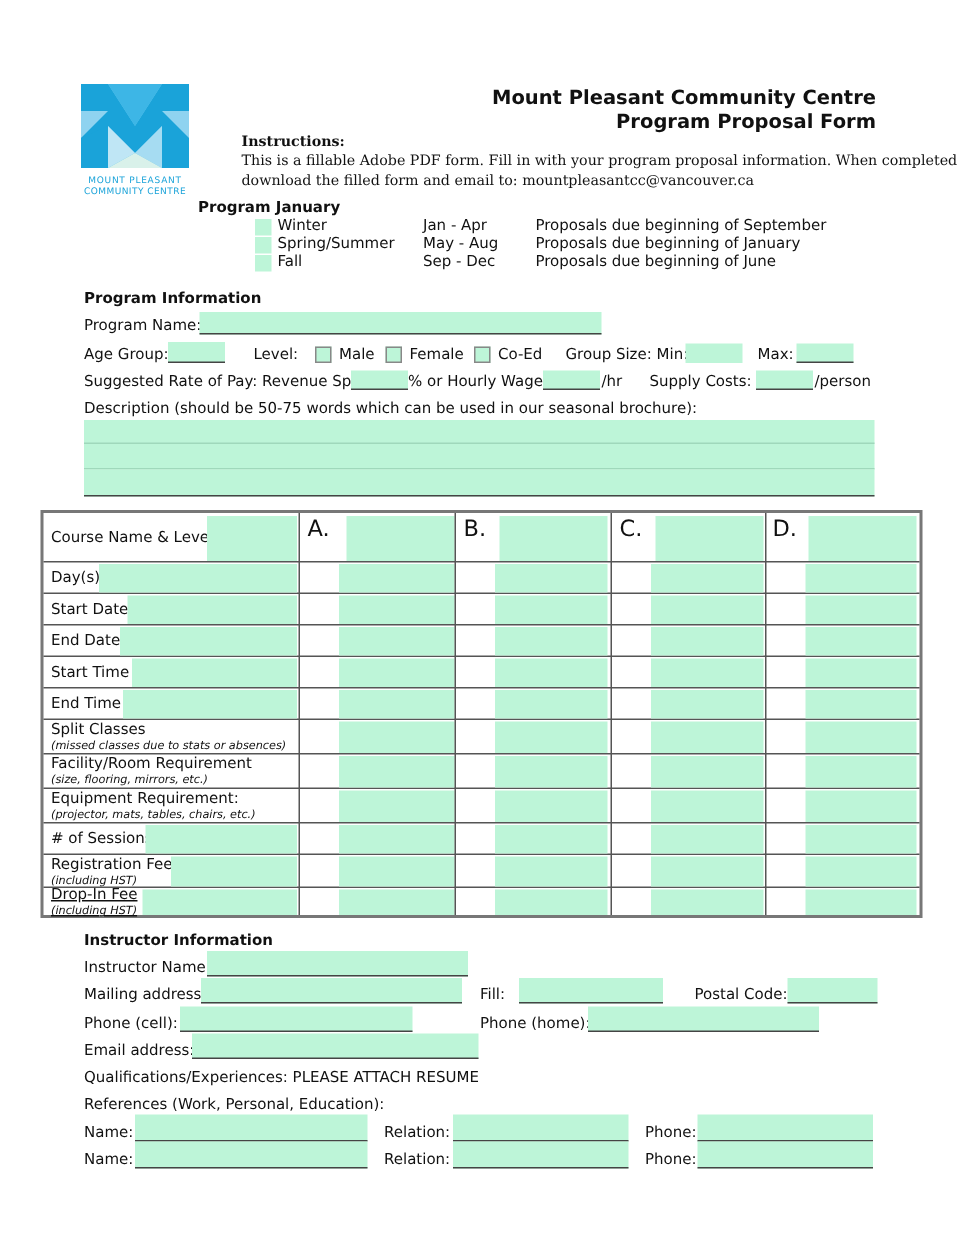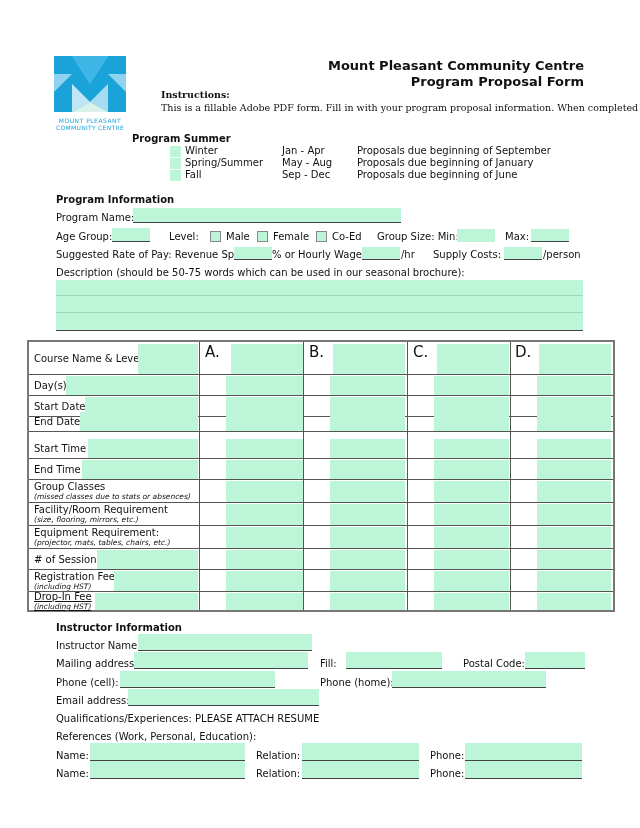--- a/index.html
+++ b/index.html
@@ -41,23 +41,24 @@
 </div>
 
 <div class="abs title" style="right:56px;top:58px;">
   <div>Mount Pleasant Community Centre</div>
   <div>Program Proposal Form</div>
 </div>
 
 <div class="abs serif" style="left:161px;top:88px;">
   <div style="font-weight:bold;">Instructions:</div>
   <div>This is a fillable Adobe PDF form.  Fill in with your program proposal information. When completed</div>
-</div>
-
-<div class="abs hdr" style="left:132px;top:133px;">Program Summer</div>
+  <div>download the filled form and email to:  mountpleasantcc@vancouver.ca</div>
+</div>
+
+<div class="abs hdr" style="left:132px;top:133px;">Program January</div>
 <div class="abs" style="left:170px;top:145px;">
   <div style="position:relative;height:12px;">
     <div class="pchk abs" style="left:0;top:1px;"></div>
     <span class="lbl abs" style="left:15px;">Winter</span>
     <span class="lbl abs" style="left:112px;">Jan - Apr</span>
     <span class="lbl abs" style="left:187px;">Proposals due beginning of September</span>
   </div>
   <div style="position:relative;height:12px;">
     <div class="pchk abs" style="left:0;top:1px;"></div>
     <span class="lbl abs" style="left:15px;">Spring/Summer</span>
@@ -136,21 +137,21 @@
 
   <div class="row" style="top:54px;height:21px;">
     <span class="cell-lbl" style="top:5px;">Start Date</span>
     <div class="abs fill" style="left:56px;top:1px;width:113px;height:19px;"></div>
     <div class="abs fill" style="left:197px;top:1px;width:77px;height:19px;"></div>
     <div class="abs fill" style="left:301px;top:1px;width:75px;height:19px;"></div>
     <div class="abs fill" style="left:405px;top:1px;width:75px;height:19px;"></div>
     <div class="abs fill" style="left:508px;top:1px;width:74px;height:19px;"></div>
   </div>
 
-  <div class="row" style="top:69px;height:21px;">
+  <div class="row" style="top:75px;height:21px;">
     <span class="cell-lbl" style="top:5px;">End Date</span>
     <div class="abs fill" style="left:51px;top:1px;width:118px;height:19px;"></div>
     <div class="abs fill" style="left:197px;top:1px;width:77px;height:19px;"></div>
     <div class="abs fill" style="left:301px;top:1px;width:75px;height:19px;"></div>
     <div class="abs fill" style="left:405px;top:1px;width:75px;height:19px;"></div>
     <div class="abs fill" style="left:508px;top:1px;width:74px;height:19px;"></div>
   </div>
 
   <div class="row" style="top:96px;height:21px;">
     <span class="cell-lbl" style="top:5px;">Start Time</span>
@@ -165,21 +166,21 @@
     <span class="cell-lbl" style="top:5px;">End Time</span>
     <div class="abs fill" style="left:53px;top:1px;width:116px;height:19px;"></div>
     <div class="abs fill" style="left:197px;top:1px;width:77px;height:19px;"></div>
     <div class="abs fill" style="left:301px;top:1px;width:75px;height:19px;"></div>
     <div class="abs fill" style="left:405px;top:1px;width:75px;height:19px;"></div>
     <div class="abs fill" style="left:508px;top:1px;width:74px;height:19px;"></div>
   </div>
 
   <div class="row" style="top:138px;height:23px;">
     <span class="cell-lbl" style="top:1px;">
-      <span>Group Classes</span>
+      <span>Split Classes</span>
       <span class="cell-sub">(missed classes due to stats or absences)</span>
     </span>
     <div class="abs fill" style="left:197px;top:1px;width:77px;height:21px;"></div>
     <div class="abs fill" style="left:301px;top:1px;width:75px;height:21px;"></div>
     <div class="abs fill" style="left:405px;top:1px;width:75px;height:21px;"></div>
     <div class="abs fill" style="left:508px;top:1px;width:74px;height:21px;"></div>
   </div>
 
   <div class="row" style="top:161px;height:23px;">
     <span class="cell-lbl" style="top:1px;">

